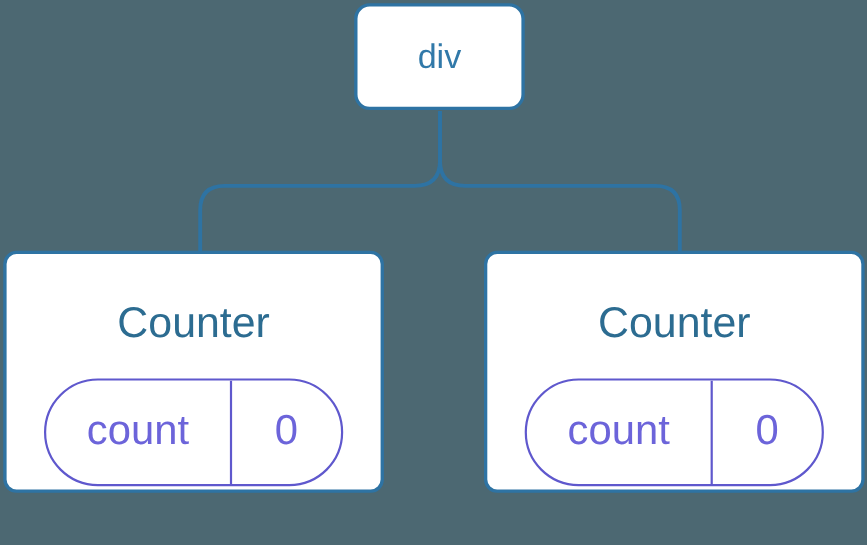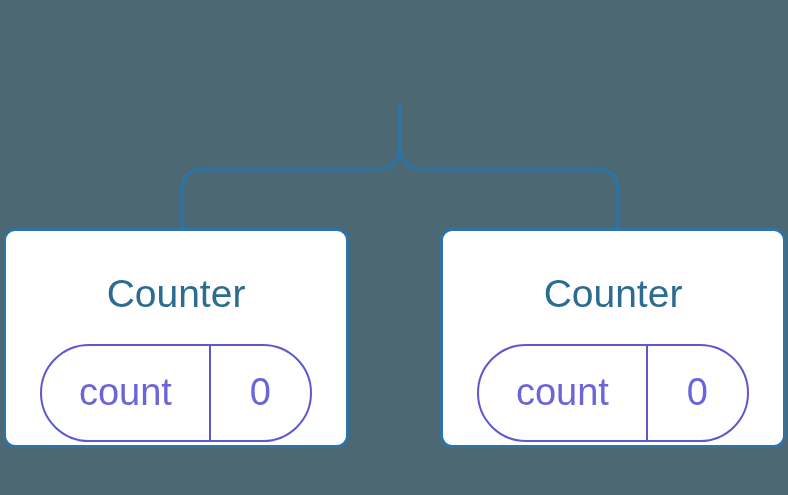--- a/index.html
+++ b/index.html
@@ -106,20 +106,23 @@
 </head>
 <body>
 
 <div class="stage">
 
   <svg class="connector" viewBox="0 0 788 495" xmlns="http://www.w3.org/2000/svg" aria-hidden="true">
     <path d="M400 101 L400 146 Q400 169 377 169 L204 169 Q182 169 182 191 L182 229"></path>
     <path d="M400 101 L400 146 Q400 169 423 169 L596 169 Q618 169 618 191 L618 229"></path>
   </svg>
 
+  <div class="root-node">
+    <span class="root-node-label">div</span>
+  </div>
 
   <div class="card card-left">
     <div class="card-title">Counter</div>
     <div class="pill">
       <div class="pill-key">count</div>
       <div class="pill-value">0</div>
     </div>
   </div>
 
   <div class="card card-right">

